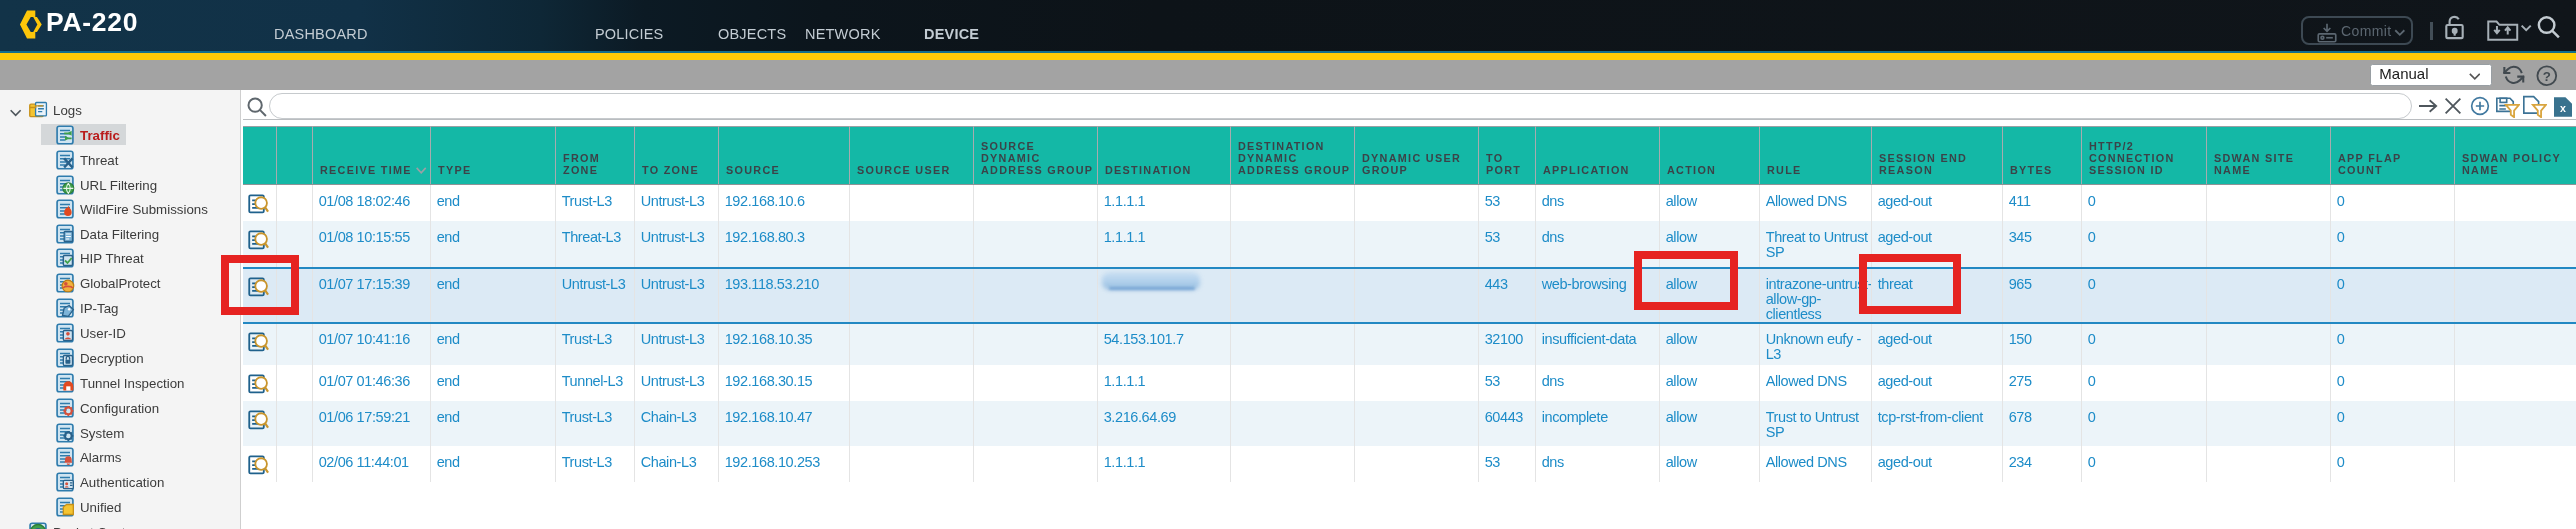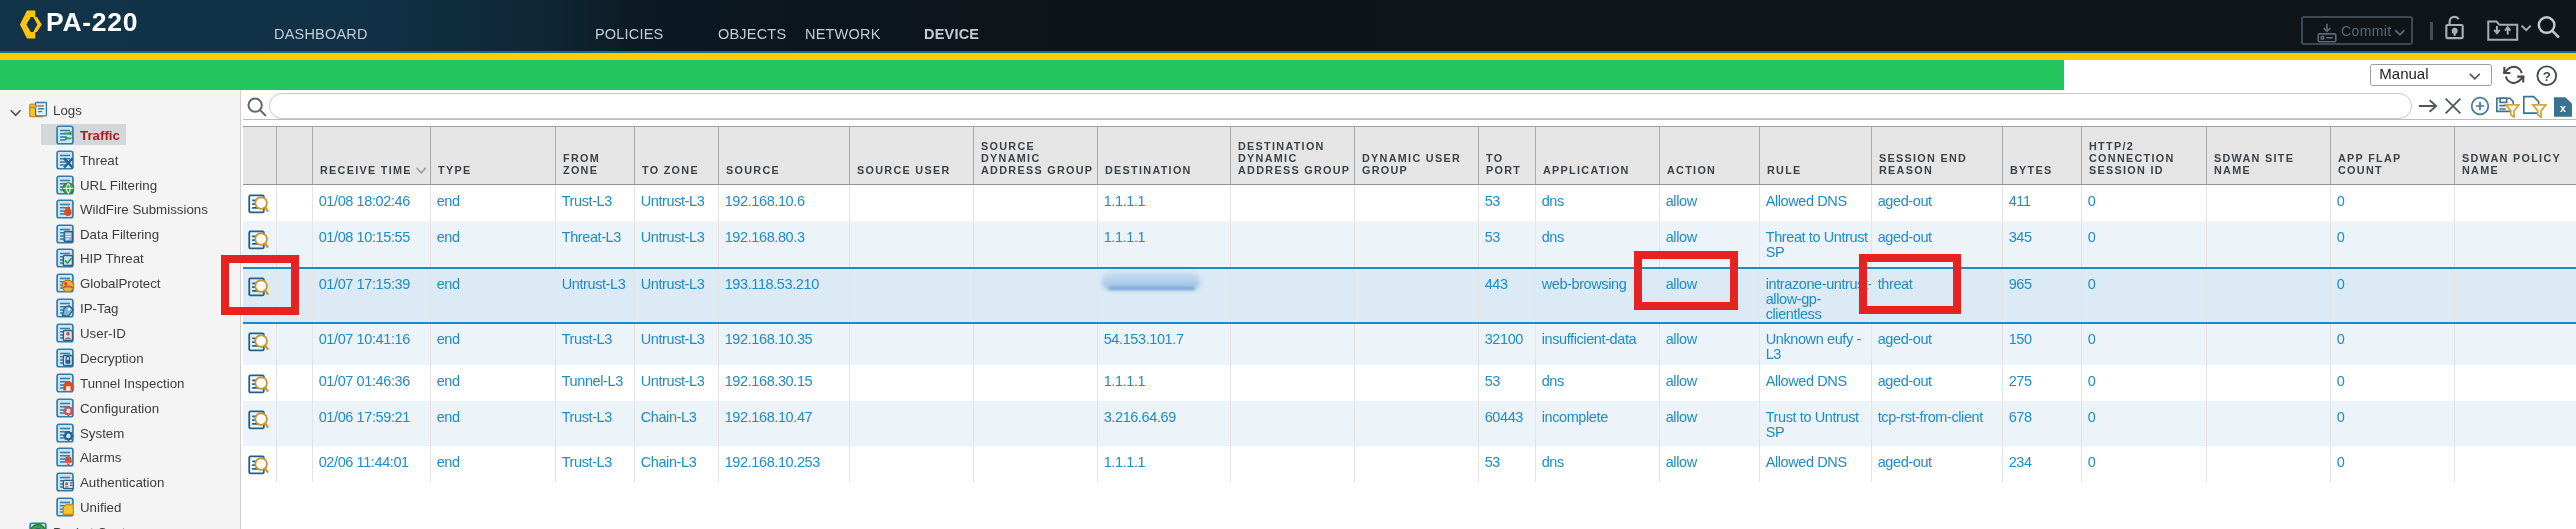--- a/index.html
+++ b/index.html
@@ -14,45 +14,45 @@
 #yellowbar { position:absolute; left:0; top:53px; width:2576px; height:6.6px; background:#ffcb06; }
 #logo { position:absolute; left:15px; top:10px; }
 #logotext { position:absolute; left:46px; top:9.5px; color:#fff; font-size:26.5px; line-height:24px; font-weight:bold; letter-spacing:0.7px; }
 .navitem { position:absolute; top:0; height:59px; line-height:68px; color:#c3ccd3; font-size:14.5px; letter-spacing:0.2px; }
 #tab-monitor { position:absolute; left:459px; top:0; width:112px; height:51px;
   background:linear-gradient(180deg,#20292f 0%,#2f373d 45%,#42484d 100%); }
 #tab-monitor span { display:block; text-align:center; line-height:68px; color:#fdc60b; font-size:14.5px; letter-spacing:0.2px; }
 
 
 #commitbtn { position:absolute; left:2301px; top:15.8px; width:112px; height:29px;
-  border:2.1px solid #3d4953; border-radius:3px; color:#5c6771; font-size:14px; }
+  border:2.1px solid #3d4953; border-radius:8px; color:#5c6771; font-size:14px; }
 #commitbtn .lbl { position:absolute; left:38px; top:5px; letter-spacing:0.4px; }
 #navsep { position:absolute; left:2430px; top:22.4px; width:2.9px; height:17.4px; background:#434e57; }
 
 
-#toolbar { position:absolute; left:0; top:60px; width:2064px; height:30px; background:#22c55e; }
+#toolbar { position:absolute; left:0; top:60px; width:2576px; height:30px; background:#a3a3a3; }
 #manual { position:absolute; left:2370px; top:4.1px; width:122px; height:22.4px; background:#fff;
   border:1.7px solid #989ea3; border-radius:2.5px; font-size:15px; color:#1b1b1b; line-height:18px; padding-left:8.3px; }
 
 
 #sidebar { position:absolute; left:0; top:90px; width:241px; height:440px; background:#f4f4f4;
   border-right:1.7px solid #cfcfcf; }
 .treerow { position:absolute; height:20px; font-size:13.3px; color:#3c3c3c; white-space:nowrap; }
 .treerow .ic { position:absolute; left:0; top:0; }
 .treerow .tx { position:absolute; left:25px; top:2.5px; }
 #selrow { position:absolute; left:41px; top:34px; width:85px; height:21px; background:#d4d7d9; }
 
 
 #main { position:absolute; left:243px; top:90px; width:2333px; height:440px; background:#fff; }
 #searchrow { position:absolute; left:0; top:0; width:2333px; height:30px; background:#fff; border-bottom:1.7px solid #babdc0; }
 #searchpill { position:absolute; left:26px; top:2.5px; width:2143px; height:26.5px; border:1.7px solid #c6cacd; border-radius:13.3px; background:#fff; }
 
 
 #tbl { position:absolute; left:0; top:36px; border-collapse:collapse; table-layout:fixed; width:2333px; }
-#tbl th { background:#e5e5e5; border-top:1.7px solid #9aa0a4; border-bottom:1.7px solid #8e9396;
+#tbl th { background:#14b8a6; border-top:1.7px solid #9aa0a4; border-bottom:1.7px solid #8e9396;
   border-right:1.7px solid #a7abae; vertical-align:bottom; text-align:left;
   font-size:10.8px; letter-spacing:1.3px; color:#3b4348; padding:0 1.7px 8.3px 7.5px; height:58px; position:relative; font-weight:bold; white-space:nowrap; overflow:hidden; }
 #tbl th:last-child { border-right:none; }
 #tbl td { border-right:1.7px solid #e4e4e4; vertical-align:top; text-align:left;
   font-size:14.5px; letter-spacing:-0.4px; color:#1d8cc8; padding:9px 1.7px 0 6.2px; line-height:15px; overflow:hidden; white-space:nowrap; }
 #tbl td:last-child { border-right:none; }
 tr.rw td { background:#fff; }
 tr.ra td { background:#ecf4f9; }
 tr.rsel td { background:#dceaf5; border-top:1.7px solid #3391c6; border-bottom:1.7px solid #3391c6; }
 

